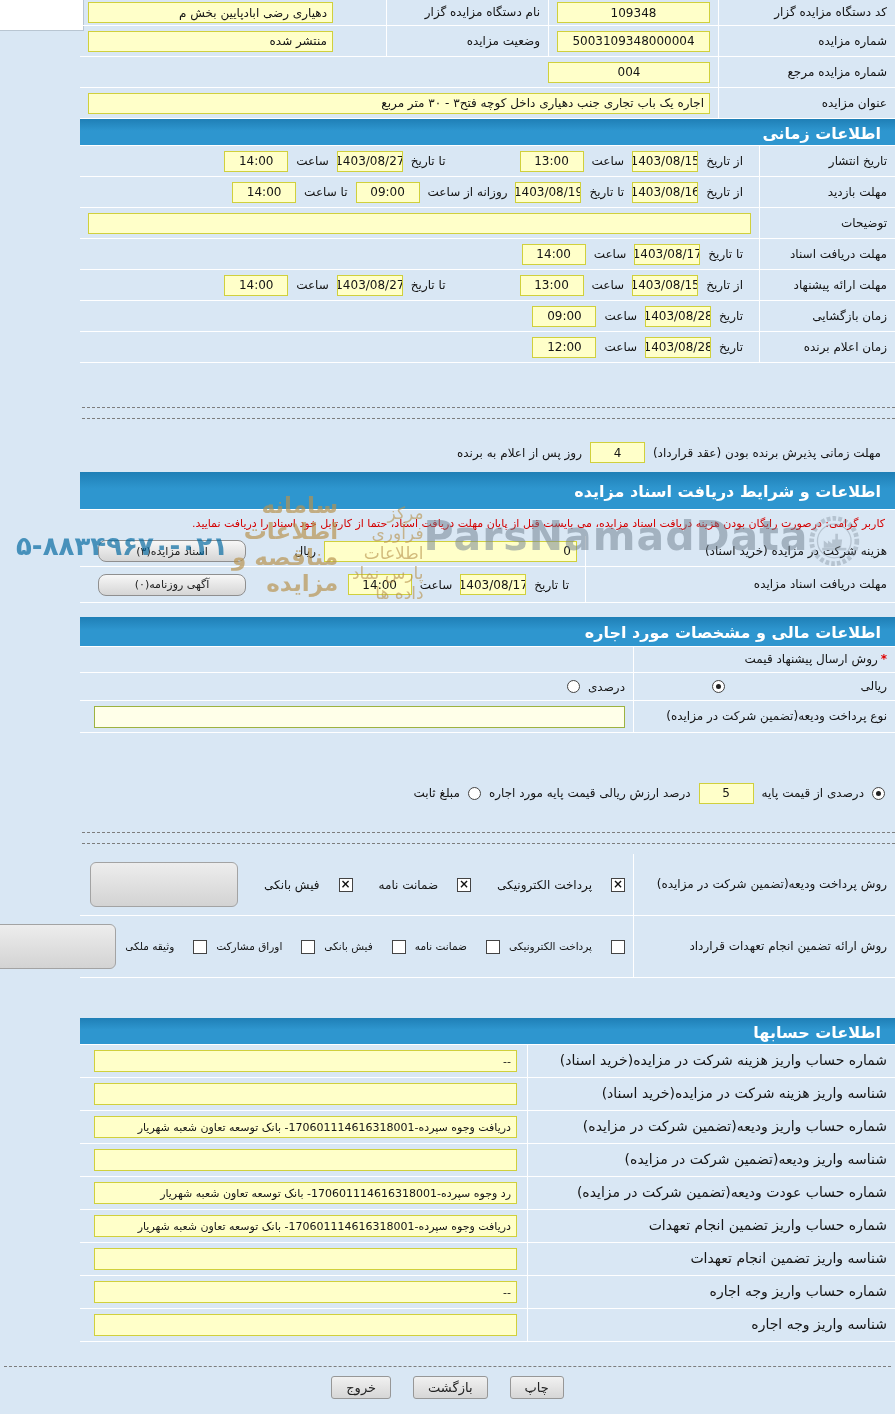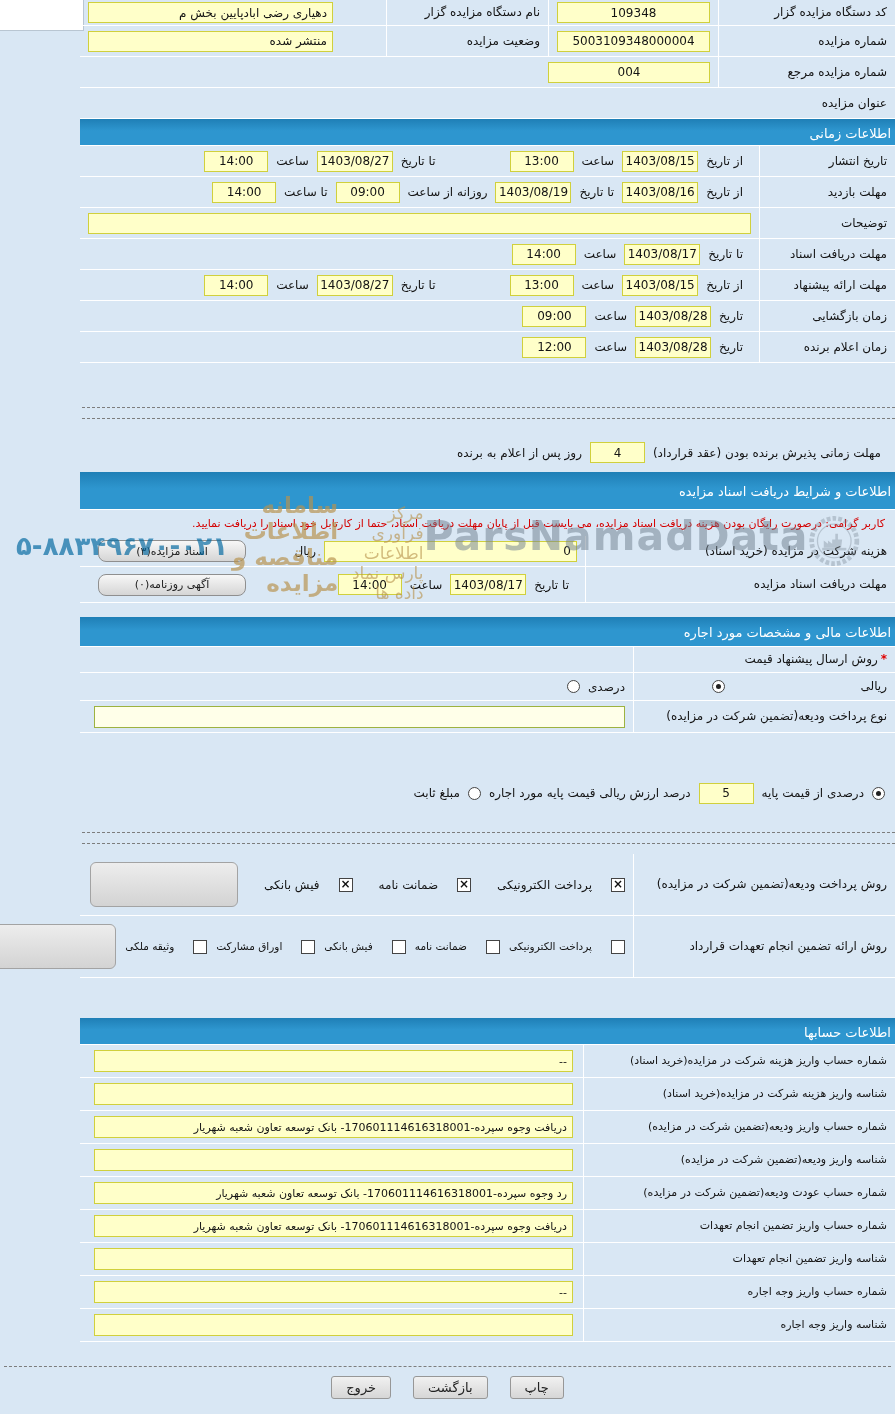--- a/index.html
+++ b/index.html
@@ -9,30 +9,30 @@
   font-family:"DejaVu Sans","Liberation Sans",sans-serif;
   direction:rtl;position:relative;overflow:hidden;color:#141414;font-size:12px;
 }
 .tlbox{position:absolute;top:0;left:0;width:84px;height:31px;background:#ffffff;border-bottom:1px solid #b9c6d2;border-right:1px solid #b9c6d2}
 .container{position:absolute;top:0;right:0;width:815px}
 .row{display:flex;align-items:center;border-bottom:1px solid #ffffff;min-height:31px}
 .row.nb{border-bottom:none}
 .lc{display:flex;align-items:center;align-self:stretch;border-left:1px solid #ffffff;padding:0 8px;flex-shrink:0;line-height:1.25}
 .vc{display:flex;align-items:center;align-self:stretch;border-left:1px solid #ffffff;padding:0 8px;flex:1;min-width:0}
 .row > :last-child{border-left:none}
-.lcTop{width:177px}.lcTime{width:136px}.lcDocs{width:310px}.lcFin{width:262px}.lcAcc{width:312px;font-size:11px}
+.lcTop{width:177px}.lcTime{width:136px}.lcDocs{width:310px}.lcFin{width:262px}.lcAcc{width:368px;font-size:14px}
 .yin{background:#ffffc9;border:1px solid #d0d03c;height:21px;display:flex;align-items:center;padding:0 5px;font-size:12px;white-space:nowrap;overflow:hidden}
 .cen{justify-content:center}
 .left{justify-content:flex-end}
 .iw160{width:162px}.iw250{width:245px}.grow{flex:1}
-.din{width:76px;justify-content:center}.tin{width:64px;justify-content:center}.w55{width:55px}
+.din{width:66px;justify-content:center}.tin{width:64px;justify-content:center}.w55{width:55px}
 .feein{width:253px}
 .gsp{width:66px;flex-shrink:0}
 .cap{margin:0 8px;white-space:nowrap}
-.sec{background:linear-gradient(#1f7fb6,#2e96cf 45%,#2e96cf);border-bottom:1px solid #ffffff;color:#fff;font-weight:normal;font-size:13px;height:27px;display:flex;align-items:center;padding:2px 4px 0 0}
+.sec{background:linear-gradient(#1f7fb6,#2e96cf 45%,#2e96cf);border-bottom:1px solid #ffffff;color:#fff;font-weight:bold;font-size:16px;height:27px;display:flex;align-items:center;padding:2px 14px 0 0}
 .warnrow{min-height:26px;padding:0 4px}
 .warn{color:#d40000;font-size:11px;padding:0 6px;white-space:nowrap;overflow:hidden}
 .star{color:#e00000;font-weight:bold;margin-left:3px}
 .radio{width:13px;height:13px;border:1px solid #444;border-radius:50%;background:#fff;flex-shrink:0;position:relative;display:inline-block}
 .radio.sel::after{content:"";position:absolute;inset:3px;border-radius:50%;background:#222}
 .cb{width:14px;height:14px;border:1px solid #444;background:#fff;flex-shrink:0;display:flex;align-items:center;justify-content:center;font-size:12px;line-height:1;color:#111}
 .cb.on::after{content:"×";font-weight:bold;margin-top:-1px}
 .copt{display:flex;gap:19px;white-space:nowrap}
 .gbtn{height:22px;min-width:148px;padding:0 10px;background:linear-gradient(#f7f7f7,#d5d5d5);border:1px solid #8f8f8f;border-radius:8px;display:flex;align-items:center;justify-content:center;font-size:11px;color:#222;white-space:nowrap}
 .pushleft{margin-right:auto;margin-left:10px}
@@ -89,20 +89,23 @@
       </div>
   </div>
   <div class="row">
     <div class="lc lcTop">شماره مزایده مرجع</div>
     <div class="vc">
         <div class="yin iw160 cen">004</div>
       </div>
   </div>
   <div class="row">
     <div class="lc lcTop">عنوان مزایده</div>
+    <div class="vc">
+        <div class="yin grow">اجاره یک باب تجاری جنب دهیاری داخل کوچه فتح۳ - ۳۰ متر مربع</div>
+      </div>
   </div>
 
   <div class="sec">اطلاعات زمانی</div>
 
   <div class="row">
     <div class="lc lcTime">تاریخ انتشار</div>
     <div class="vc">
       <span class="cap">از تاریخ</span>
       <div class="yin din">1403/08/15</div>
       <span class="cap">ساعت</span>

